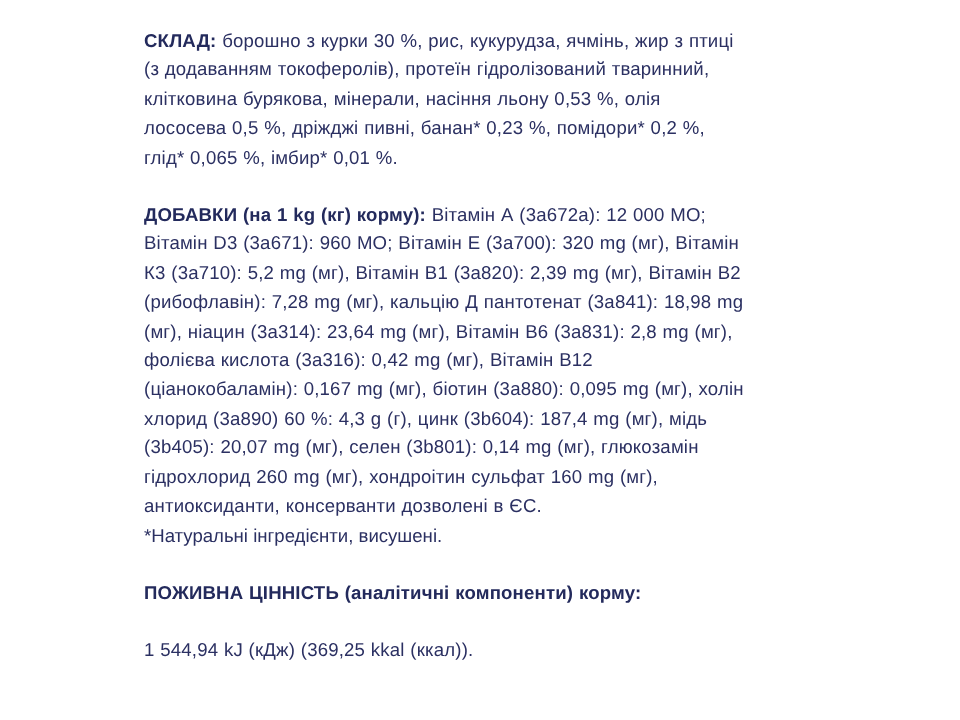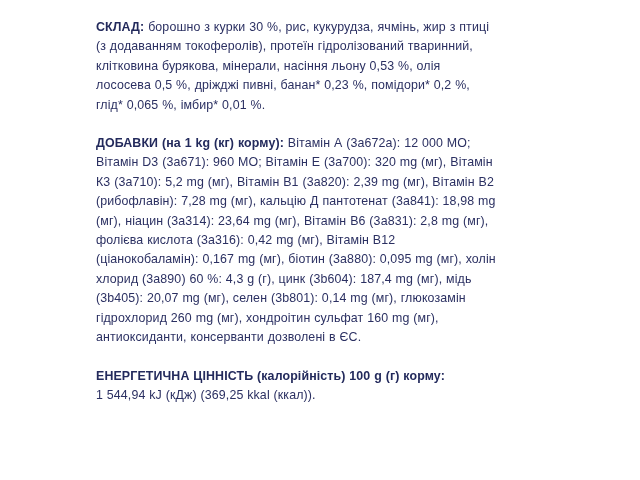--- a/index.html
+++ b/index.html
@@ -52,23 +52,24 @@
 <body>
 
 <div class="label-sheet">
 
   <div class="section">
     <p class="para"><span class="heading">СКЛАД:</span><span> борошно з курки 30 %, рис, кукурудза, ячмінь, жир з птиці (з додаванням токоферолів), протеїн гідролізований тваринний, клітковина бурякова, мінерали, насіння льону 0,53 %, олія лососева 0,5 %, дріжджі пивні, банан* 0,23 %, помідори* 0,2 %, глід* 0,065 %, імбир* 0,01 %.</span></p>
   </div>
 
   <div class="section">
     <p class="para"><span class="heading">ДОБАВКИ (на 1 kg (кг) корму):</span><span> Вітамін А (3а672а): 12 000 МО; Вітамін D3 (3а671): 960 МО; Вітамін Е (3а700): 320 mg (мг), Вітамін К3 (3а710): 5,2 mg (мг), Вітамін В1 (3а820): 2,39 mg (мг), Вітамін В2 (рибофлавін): 7,28 mg (мг), кальцію Д пантотенат (3а841): 18,98 mg (мг), ніацин (3а314): 23,64 mg (мг), Вітамін В6 (3а831): 2,8 mg (мг), фолієва кислота (3а316): 0,42 mg (мг), Вітамін В12 (ціанокобаламін): 0,167 mg (мг), біотин (3а880): 0,095 mg (мг), холін хлорид (3а890) 60 %: 4,3 g (г), цинк (3b604): 187,4 mg (мг), мідь (3b405): 20,07 mg (мг), селен (3b801): 0,14 mg (мг), глюкозамін гідрохлорид 260 mg (мг), хондроітин сульфат 160 mg (мг), антиоксиданти, консерванти дозволені в ЄС.</span></p>
+    <p class="note">*Натуральні інгредієнти, висушені.</p>
   </div>
 
   <div class="section">
+    <p class="para heading">ПОЖИВНА ЦІННІСТЬ (аналітичні компоненти) корму:</p>
   </div>
 
   <div class="section">
-    <p class="para heading">ЕНЕРГЕТИЧНА ЦІННІСТЬ (калорійність) 100 g (г) корму:</p>
     <p class="para">1 544,94 kJ (кДж) (369,25 kkal (ккал)).</p>
   </div>
 
 </div>
 
 </body></html>

